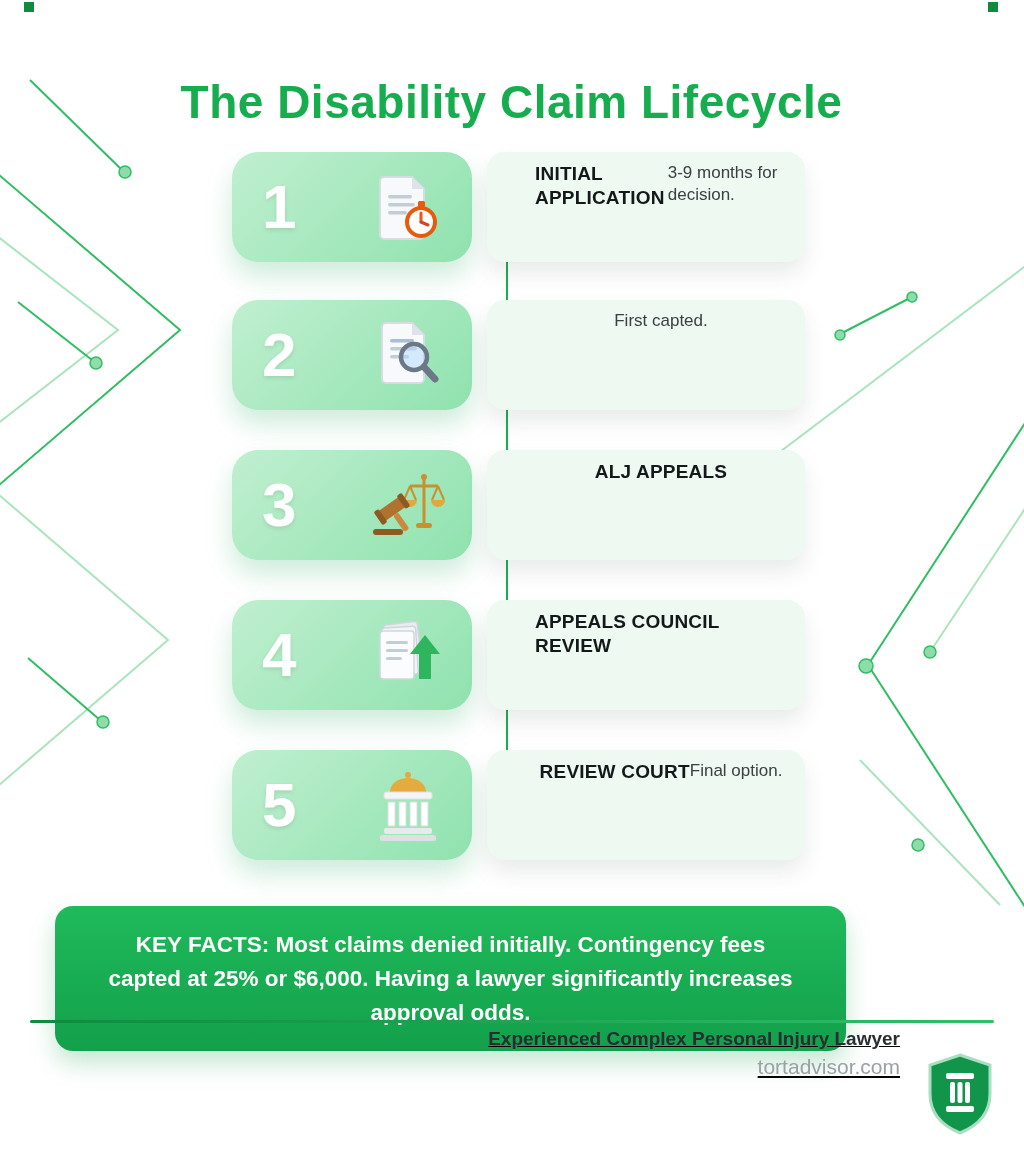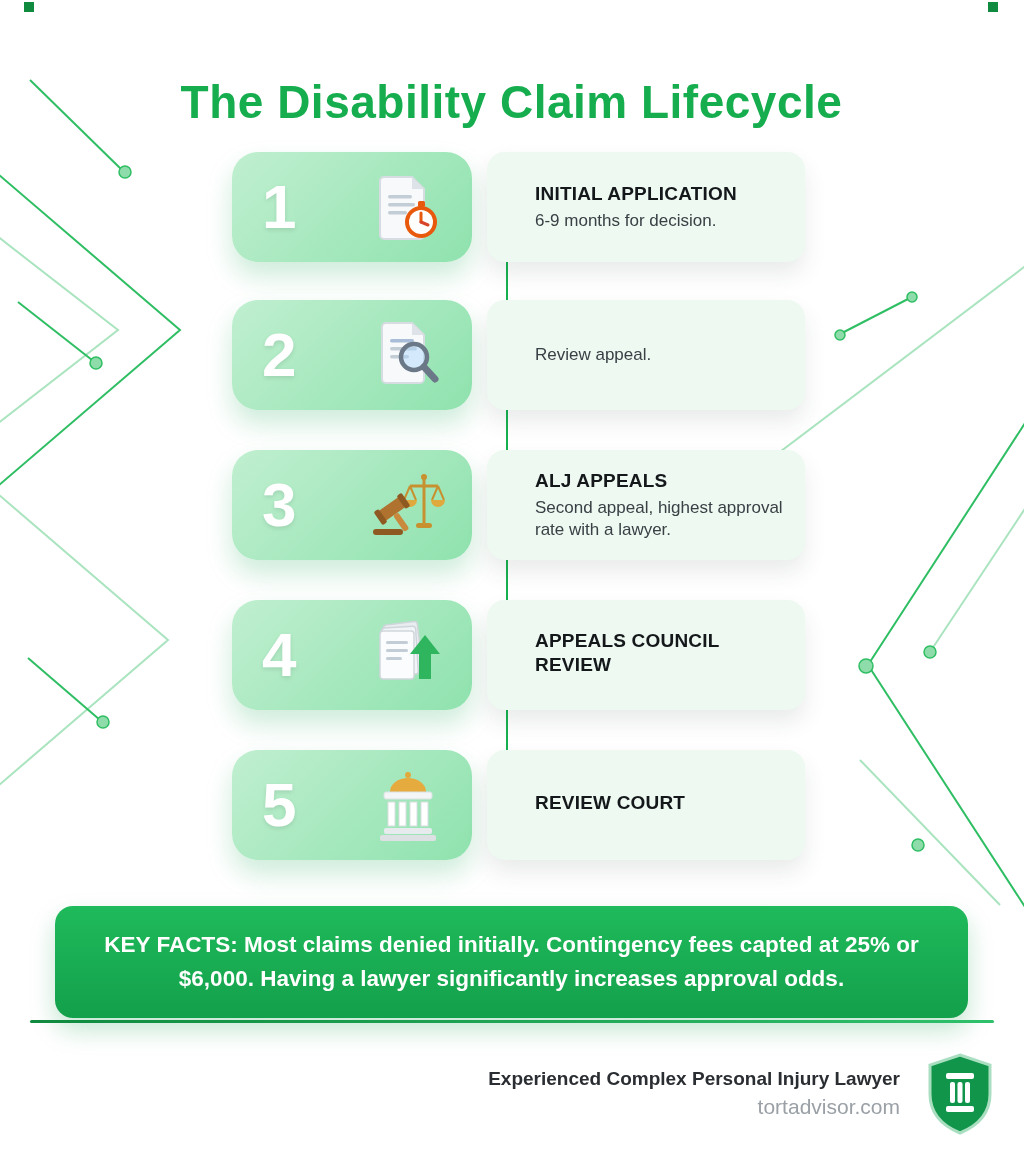--- a/index.html
+++ b/index.html
@@ -22,35 +22,35 @@
   .stepnum{font-size:62px;font-weight:800;color:#fff;margin-left:30px;min-width:62px;
     text-shadow:0 2px 4px rgba(0,0,0,.10);line-height:1;}
   .stepicon{margin-left:auto;margin-right:24px;width:80px;height:80px;display:block;}
   .stepicon svg{width:80px;height:80px;display:block;}
 
   .dot{position:absolute;left:268px;top:48px;width:14px;height:14px;border-radius:50%;
     background:#12a94b;box-shadow:0 0 0 2px rgba(18,169,75,.15);}
 
   .card{position:absolute;left:255px;top:0;width:318px;height:110px;background:#edf9f1;
     border-radius:18px;box-shadow:0 12px 22px rgba(40,60,50,.10);
-    display:flex;flex-direction:column;justify-content:center;
+    display:flex;flex-direction:row;justify-content:center;
     padding:10px 18px 10px 48px;box-sizing:border-box;}
   .card h3{margin:0 0 5px 0;font-size:19px;font-weight:800;color:#15181b;letter-spacing:.2px;line-height:1.25;}
   .card p{margin:0;font-size:17px;color:#3a4045;line-height:1.3;}
 
-  .keyfacts{position:absolute;left:55px;top:906px;width:913px;box-sizing:border-box;
+  .keyfacts{position:absolute;left:55px;top:906px;width:791px;box-sizing:border-box;
     background:linear-gradient(180deg,#1fba5b,#13a04b);border-radius:18px;
     color:#fff;text-align:center;padding:22px 46px;font-size:22.5px;line-height:1.5;
     box-shadow:0 12px 24px rgba(20,160,75,.25);font-weight:600;}
   .keyfacts .kf-label{font-weight:800;}
 
   .divider{position:absolute;left:30px;top:1020px;width:964px;height:3px;border-radius:2px;
     background:linear-gradient(90deg,#0f8a3e,#2ec06a);}
 
-  .footer-text{position:absolute;right:124px;top:1068px;text-align:right;}
+  .footer-text{position:absolute;right:124px;top:1028px;text-align:right;text-decoration:underline;}
   .tagline{font-size:19px;font-weight:700;color:#2a2d31;}
   .website{font-size:21px;color:#9aa0a6;margin-top:5px;}
   .shield{position:absolute;right:28px;top:1052px;width:72px;height:84px;}
 </style>
 </head>
 <body>
 
 <div class="page">
 
   <svg class="decor" width="1024" height="1154" viewBox="0 0 1024 1154">
@@ -101,42 +101,42 @@
             <circle cx="53" cy="55" r="16" fill="#e8590c"></circle>
             <circle cx="53" cy="55" r="12" fill="#fff"></circle>
             <line x1="53" y1="55" x2="53" y2="46" stroke="#e8590c" stroke-width="3" stroke-linecap="round"></line>
             <line x1="53" y1="55" x2="60" y2="58" stroke="#d6452a" stroke-width="3" stroke-linecap="round"></line>
           </svg>
         </span>
       </div>
       <div class="dot"></div>
       <div class="card">
         <h3>INITIAL APPLICATION</h3>
-        <p>6-9 months for decision.</p>
+        <p>3-9 months for decision.</p>
       </div>
     </div>
 
     <div class="row row2">
       <div class="stepbox">
         <span class="stepnum">2</span>
         <span class="stepicon">
           <svg viewBox="0 0 80 80">
             <path d="M18 8 h26 l12 12 v44 a4 4 0 0 1 -4 4 H18 a4 4 0 0 1 -4 -4 V12 a4 4 0 0 1 4 -4 z" fill="#f7f9fa" stroke="#d6dce1" stroke-width="2"></path>
             <path d="M44 8 l12 12 h-12 z" fill="#dde3e8"></path>
             <rect x="22" y="24" width="24" height="3.5" rx="1.7" fill="#a9bdd8"></rect>
             <rect x="22" y="32" width="27" height="3.5" rx="1.7" fill="#c3cdd6"></rect>
             <rect x="22" y="40" width="19" height="3.5" rx="1.7" fill="#c3cdd6"></rect>
             <circle cx="46" cy="42" r="13" fill="rgba(168,216,255,0.45)" stroke="#6b7887" stroke-width="4.5"></circle>
             <line x1="56" y1="52" x2="67" y2="64" stroke="#6b7887" stroke-width="7" stroke-linecap="round"></line>
           </svg>
         </span>
       </div>
       <div class="dot"></div>
       <div class="card">
-        <p>Review appeal.</p>
+        <p>First capted.</p>
       </div>
     </div>
 
     <div class="row row3">
       <div class="stepbox">
         <span class="stepnum">3</span>
         <span class="stepicon">
           <svg viewBox="0 0 80 80">
             <line x1="56" y1="12" x2="56" y2="58" stroke="#c8912f" stroke-width="3"></line>
             <line x1="42" y1="21" x2="70" y2="21" stroke="#c8912f" stroke-width="3"></line>
@@ -154,21 +154,20 @@
               <rect x="35" y="36" width="6" height="16" rx="2" fill="#8f5a22"></rect>
               <rect x="21" y="50" width="6" height="20" rx="2.5" fill="#c98a3e"></rect>
             </g>
             <rect x="5" y="64" width="30" height="6" rx="3" fill="#8f5a22"></rect>
           </svg>
         </span>
       </div>
       <div class="dot"></div>
       <div class="card">
         <h3>ALJ APPEALS</h3>
-        <p>Second appeal, highest approval rate with a lawyer.</p>
       </div>
     </div>
 
     <div class="row row4">
       <div class="stepbox">
         <span class="stepnum">4</span>
         <span class="stepicon">
           <svg viewBox="0 0 80 80">
             <rect x="18" y="8" width="34" height="48" rx="3" fill="#e9edf0" stroke="#cfd6db" stroke-width="1.5" transform="rotate(-7 35 32)"></rect>
             <rect x="15" y="12" width="34" height="48" rx="3" fill="#f2f5f7" stroke="#cfd6db" stroke-width="1.5" transform="rotate(-3.5 32 36)"></rect>
@@ -199,20 +198,21 @@
             <rect x="42" y="37" width="7" height="24" fill="#fff" stroke="#d9dee2" stroke-width="1"></rect>
             <rect x="53" y="37" width="7" height="24" fill="#fff" stroke="#d9dee2" stroke-width="1"></rect>
             <rect x="16" y="63" width="48" height="6" rx="2" fill="#e8ebed"></rect>
             <rect x="12" y="70" width="56" height="6" rx="2" fill="#dde1e4"></rect>
           </svg>
         </span>
       </div>
       <div class="dot"></div>
       <div class="card">
         <h3>REVIEW COURT</h3>
+        <p>Final option.</p>
       </div>
     </div>
 
     <div class="keyfacts">
       <span class="kf-label">KEY FACTS:</span><span> Most claims denied initially. Contingency fees capted at 25% or $6,000. Having a lawyer significantly increases approval odds.</span>
     </div>
 
     <div class="divider"></div>
 
     <div class="footer-text">

